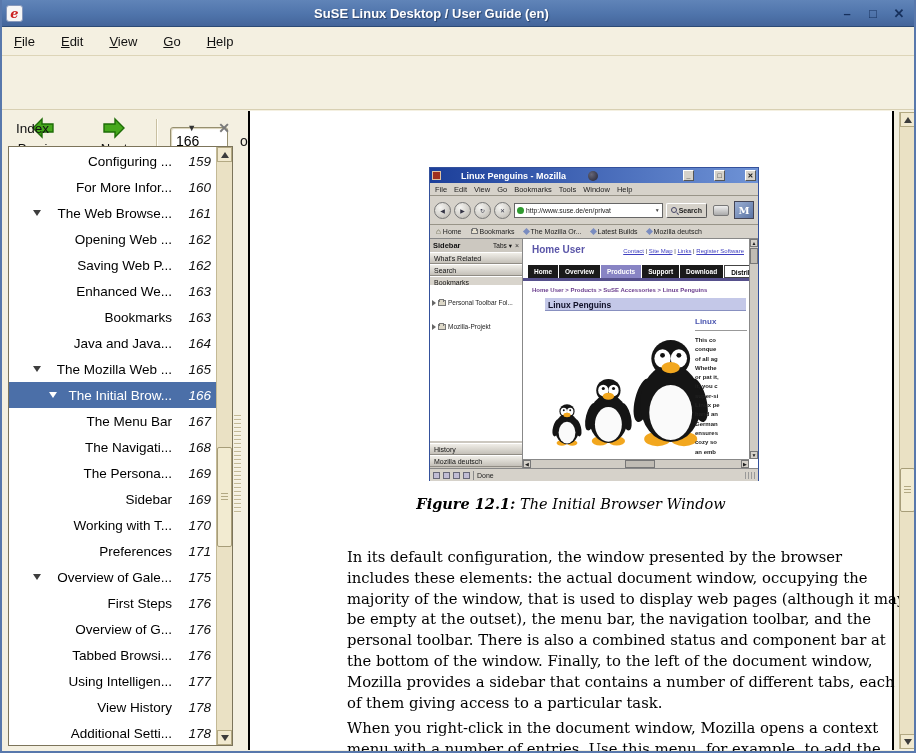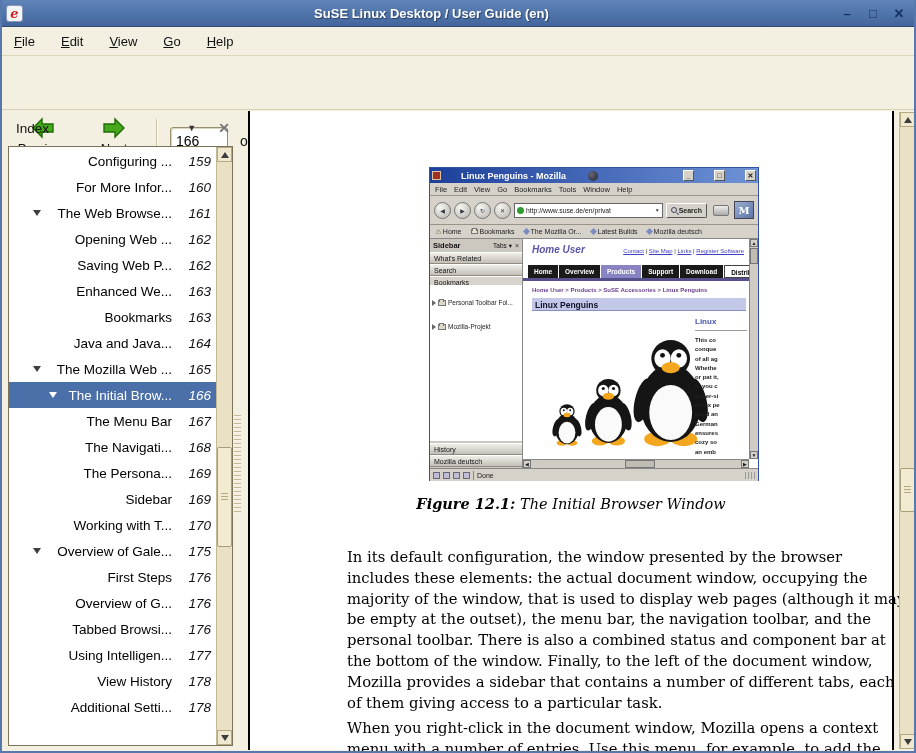--- a/index.html
+++ b/index.html
@@ -147,32 +147,32 @@
   .bzs-colhdr { height:9px; background:#c8c4bc; border:1px solid #999; font-size:6.2px; line-height:8px; padding-left:2px; }
   .bzs-list { position:absolute; top:46px; left:0; right:0; bottom:27px; background:#fff; padding-top:12px; }
   .bzs-folderrow { display:flex; align-items:center; gap:2px; padding-left:2px; font-size:6.5px; height:11px; color:#222; }
   .bzs-folderrow.second { margin-top:13px; }
   .mini-tri { width:0; height:0; border-top:3px solid transparent; border-bottom:3px solid transparent; border-left:4px solid #666; }
   .mini-folder { width:8px; height:6px; background:#ddd8c8; border:1px solid #777; position:relative; flex:none; }
   .mini-folder::before { content:""; position:absolute; top:-2px; left:0; width:3px; height:2px; background:#ddd8c8; border:1px solid #777; border-bottom:none; }
   .bzs-bottomtabs { position:absolute; left:0; right:0; bottom:1px; }
   .bz-content { flex:1; position:relative; background:#fff; overflow:hidden; }
   .bz-pageheader { position:absolute; top:0; left:0; right:9px; height:26px; background:#fff; }
-  .bz-sitetitle { position:absolute; left:9px; top:5px; color:#5a55a8; font-weight:bold; font-size:10px;font-style:italic; }
+  .bz-sitetitle { position:absolute; left:9px; top:5px; color:#5a55a8; font-weight:bold; font-size:10px; }
   .bz-headerlinks { position:absolute; right:5px; top:9px; font-size:6px; color:#4040c0; }
   .bz-headerlinks span { text-decoration:underline; }
   .bz-headerlinks .lsep { text-decoration:none; color:#333; }
   .bz-navtabs { position:absolute; top:26px; left:0; right:9px; height:13px; display:flex; gap:1px; padding-left:5px; }
   .bz-navtab { background:#1a1a1a; color:#fff; font-size:6.5px; font-weight:bold; padding:3px 6px 0; height:13px; }
   .bz-navtab.active { background:#8884c4; }
   .bz-navtab.outline { background:#fff; color:#000; border:1px solid #444; }
   .bz-purplebar { position:absolute; top:39px; left:0; right:9px; height:3px; background:#56508c; }
   .bz-pagebody { position:absolute; top:42px; left:0; right:9px; bottom:9px; background:#fff; }
   .bz-breadcrumb { position:absolute; top:6px; left:9px; font-size:6px; font-weight:bold; color:#6a3c8c; white-space:nowrap; }
-  .bz-heading { position:absolute; top:17px; left:9px; right:3px; height:13px; background:#c4c8e8;
+  .bz-heading { position:absolute; top:17px; left:22px; right:3px; height:13px; background:#c4c8e8;
                 font-size:8.5px; font-weight:bold; color:#101028; padding:2px 0 0 3px; border-bottom:1px solid #8890c0; }
   .bz-aside { position:absolute; right:2px; top:36px; width:52px; }
   .bz-aside-h { color:#4a55b0; font-weight:bold; font-size:8px; }
   .bz-aside hr { border:none; border-top:1px solid #999; margin:4px 0 5px; }
   .bz-aside-lines div { font-size:6px; font-weight:bold; color:#222; line-height:9.3px; white-space:nowrap; }
   .bz-penguins { position:absolute; left:28px; top:28px; }
   .bz-vscroll { position:absolute; right:0; top:0; bottom:9px; width:9px; background:#d0ccc4; border-left:1px solid #888; }
   .bz-hscroll { position:absolute; left:0; right:9px; bottom:0; height:9px; background:#d0ccc4; border-top:1px solid #888; }
   .bz-sbtn { position:absolute; background:#d6d2ca; border:1px solid #777; font-size:5px; line-height:6px; text-align:center; color:#222; }
   .bz-status { height:13px; background:#d6d2ca; border-top:1px solid #888; display:flex; align-items:center;
@@ -294,20 +294,24 @@
             <span class="index-label">The Persona...</span>
             <span class="index-page">169</span>
           </div>
           <div class="index-row">
             <span class="index-label">Sidebar</span>
             <span class="index-page">169</span>
           </div>
           <div class="index-row">
             <span class="index-label">Working with T...</span>
             <span class="index-page">170</span>
+          </div>
+          <div class="index-row">
+            <span class="index-label">Preferences</span>
+            <span class="index-page">171</span>
           </div>
           <div class="index-row">
             <span class="expander" style="left: 24px;"></span>
             <span class="index-label">Overview of Gale...</span>
             <span class="index-page">175</span>
           </div>
           <div class="index-row">
             <span class="index-label">First Steps</span>
             <span class="index-page">176</span>
           </div>

